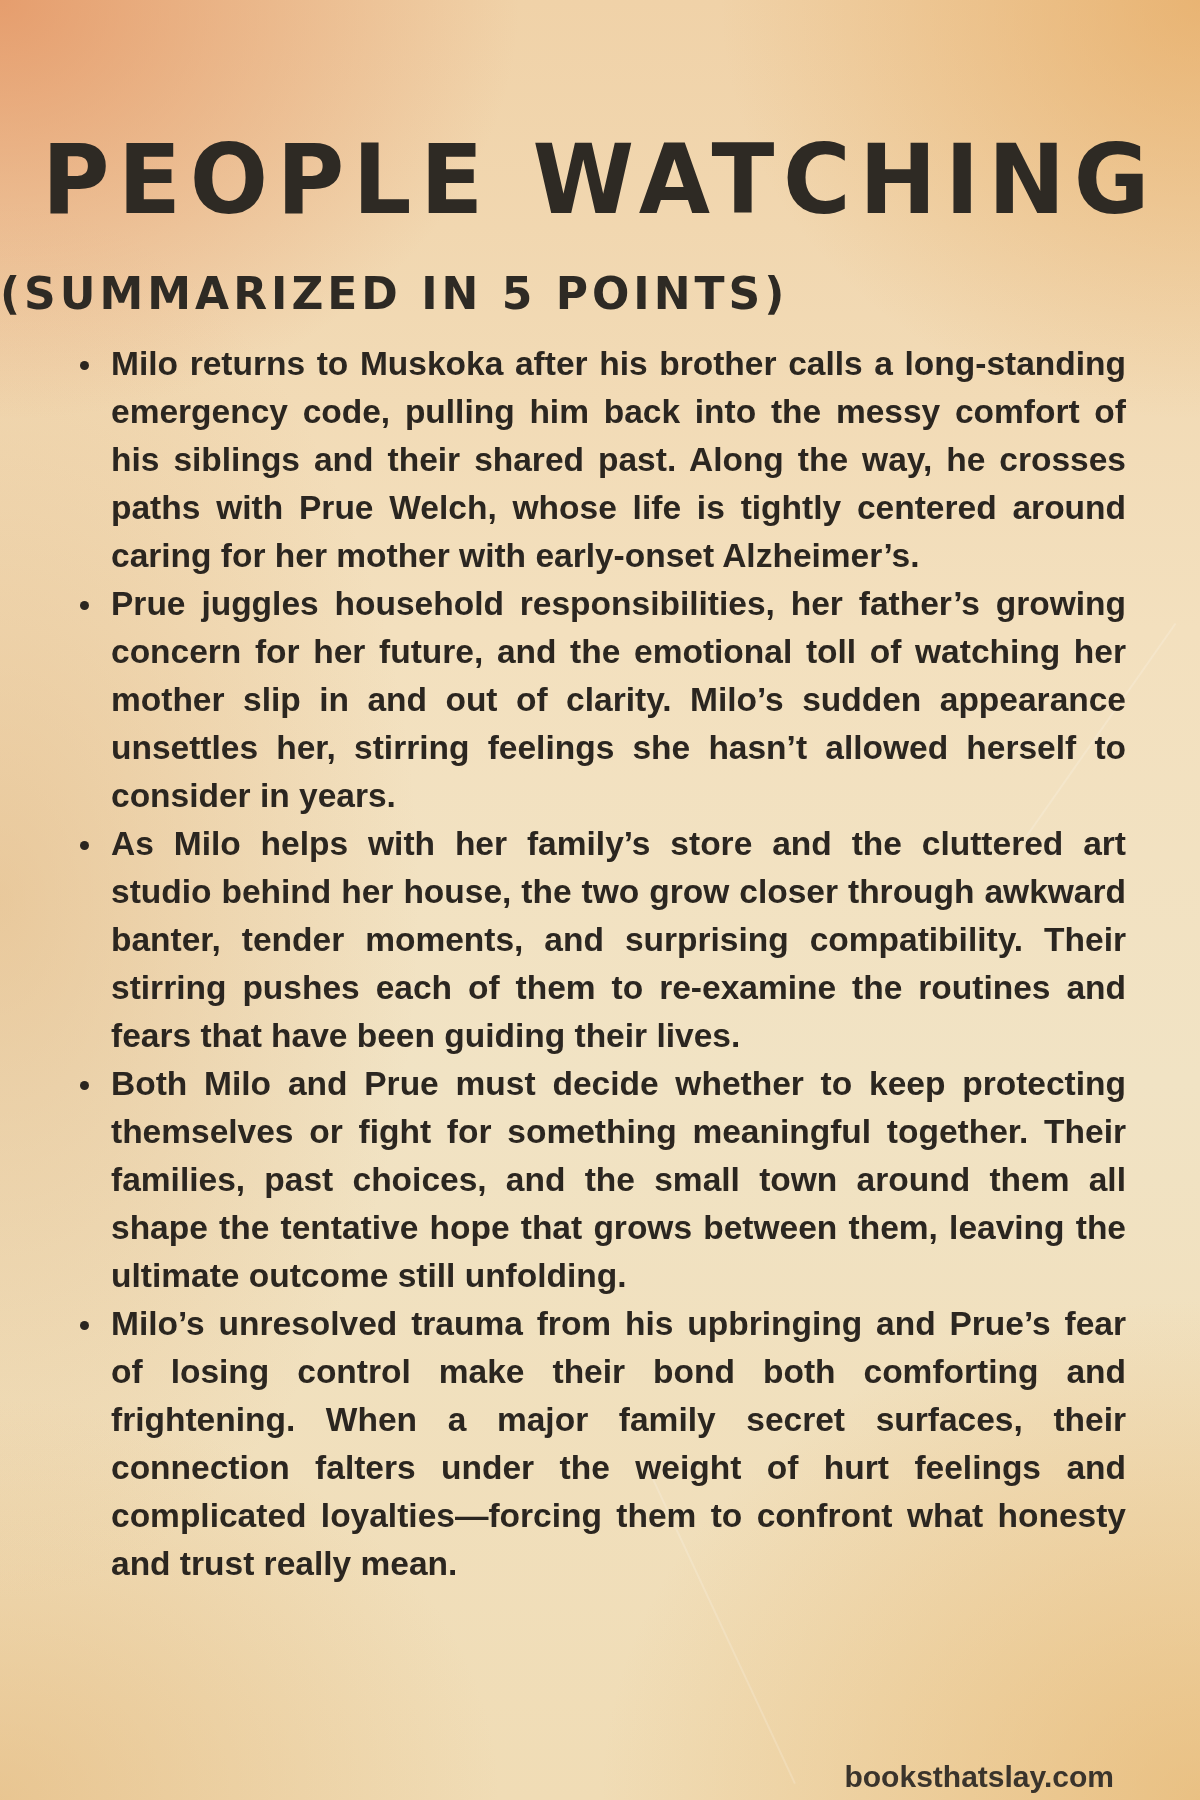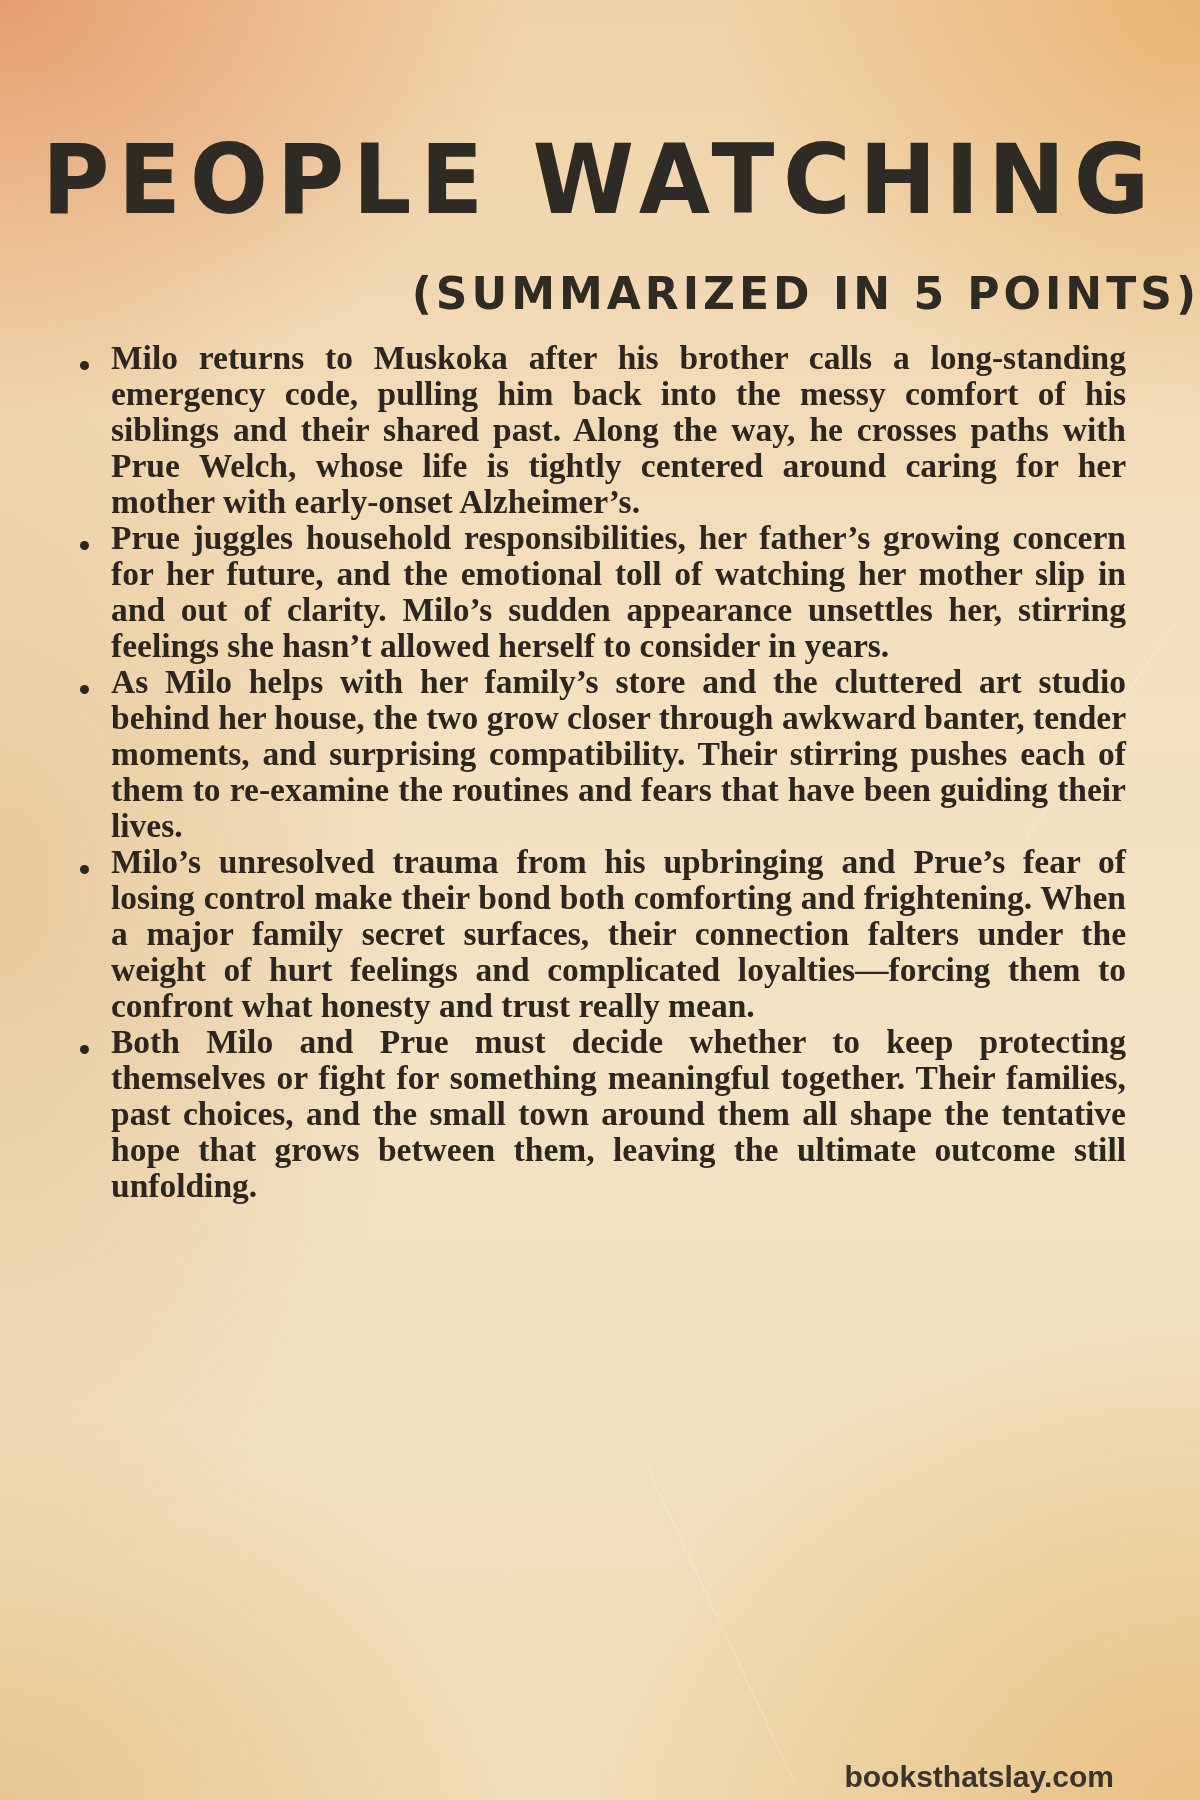--- a/index.html
+++ b/index.html
@@ -33,44 +33,44 @@
       font-size: 96px;
       letter-spacing: 9px;
       color: #2e2a24;
       line-height: 1;
       transform: scaleX(0.96);
     }
     .subtitle {
       position: absolute;
       left: 0; right: 0;
       top: 235px;
-      text-align: right;
+      text-align: left;
       font-family: "DejaVu Sans", sans-serif;
       font-weight: bold;
       font-size: 44px;
       letter-spacing: 4px;
       color: #2e2a24;
       line-height: 1;
     }
     .points {
       position: absolute;
       left: 78px;
       top: 340px;
       width: 1048px;
       margin: 0;
       padding: 0;
       list-style: none;
     }
     .point {
       position: relative;
       padding-left: 33px;
-      font-family: Liberation Serif, serif;
+      font-family: Liberation Sans, sans-serif;
       font-weight: bold;
       font-size: 33.5px;
-      line-height: 36px;
+      line-height: 48px;
       text-align: justify;
       color: #2b2620;
     }
     .bullet {
       position: absolute;
       left: 2px;
       top: 21px;
       width: 9px;
       height: 9px;
       border-radius: 50%;
@@ -105,21 +105,21 @@
   <li class="point">
     <span class="bullet"></span>
     <span>Prue juggles household responsibilities, her father’s growing concern for her future, and the emotional toll of watching her mother slip in and out of clarity. Milo’s sudden appearance unsettles her, stirring feelings she hasn’t allowed herself to consider in years.</span>
   </li>
   <li class="point">
     <span class="bullet"></span>
     <span>As Milo helps with her family’s store and the cluttered art studio behind her house, the two grow closer through awkward banter, tender moments, and surprising compatibility. Their stirring pushes each of them to re-examine the routines and fears that have been guiding their lives.</span>
   </li>
   <li class="point">
     <span class="bullet"></span>
-    <span>Milo’s unresolved trauma from his upbringing and Prue’s fear of losing control make their bond both comforting and frightening. When a major family secret surfaces, their connection falters under the weight of hurt feelings and complicated loyalties—forcing them to confront what honesty and trust really mean.</span>
+    <span>Both Milo and Prue must decide whether to keep protecting themselves or fight for something meaningful together. Their families, past choices, and the small town around them all shape the tentative hope that grows between them, leaving the ultimate outcome still unfolding.</span>
   </li>
   <li class="point">
     <span class="bullet"></span>
-    <span>Both Milo and Prue must decide whether to keep protecting themselves or fight for something meaningful together. Their families, past choices, and the small town around them all shape the tentative hope that grows between them, leaving the ultimate outcome still unfolding.</span>
+    <span>Milo’s unresolved trauma from his upbringing and Prue’s fear of losing control make their bond both comforting and frightening. When a major family secret surfaces, their connection falters under the weight of hurt feelings and complicated loyalties—forcing them to confront what honesty and trust really mean.</span>
   </li>
 </ul>
 
 <div class="footer">booksthatslay.com</div>
 
 </body></html>

